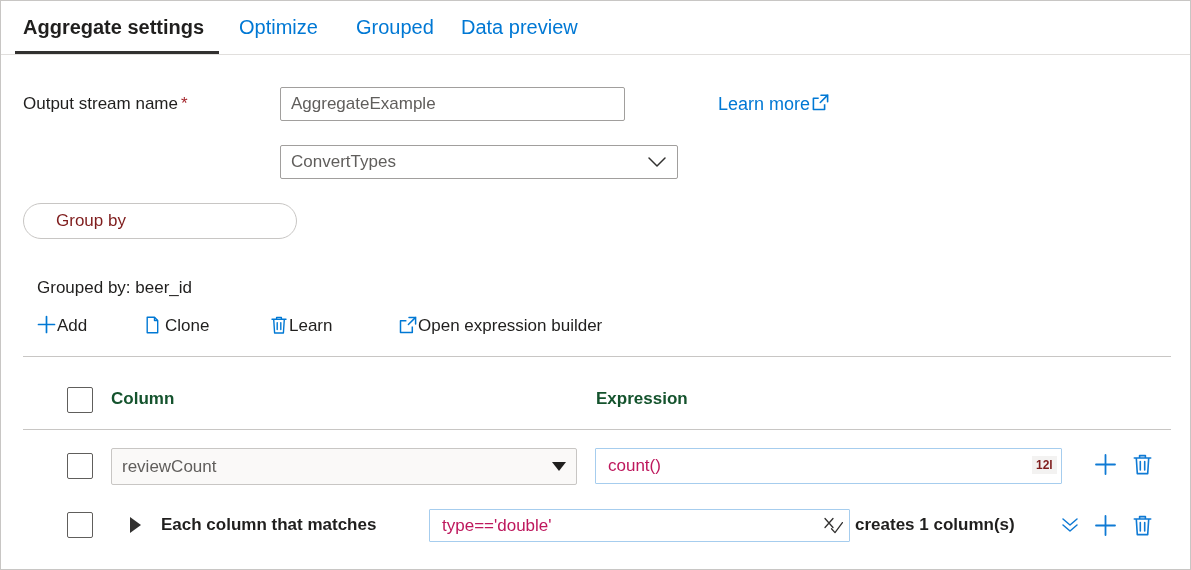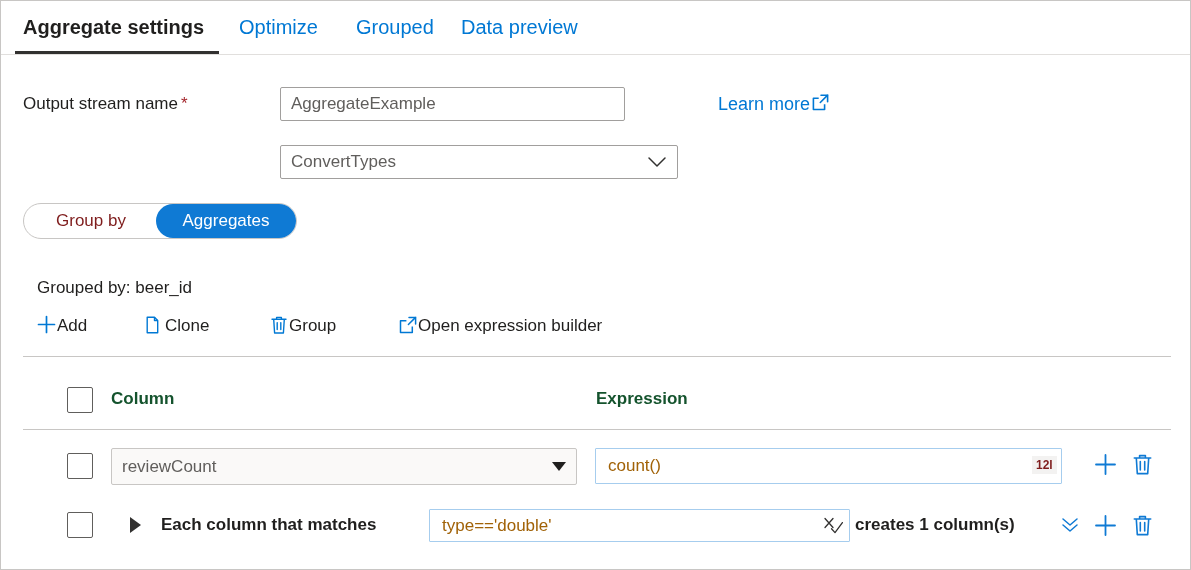--- a/index.html
+++ b/index.html
@@ -201,21 +201,21 @@
     font-size: 12px;
     line-height: 1;
   }
   .exprbox {
     position: absolute;
     box-sizing: border-box;
     border: 1px solid #a6cdee;
     border-radius: 1px;
     background: #ffffff;
     font-size: 17px;
-    color: #a16207;
+    color: #be185d;
     padding: 0 12px;
     line-height: 34px;
     white-space: nowrap;
     overflow: hidden;
   }
   .typetag {
     position: absolute;
     font-size: 12px;
     font-weight: 700;
     color: #7f1d1d;
@@ -282,21 +282,20 @@
 
   <div class="txtbox" style="left:279px; top:144px; width:398px; height:34px;">ConvertTypes</div>
   <span class="chev" style="left:646px; top:155px;">
     <svg width="20" height="13" viewBox="0 0 20 13" fill="none" stroke="#323130" stroke-width="1.5">
       <path d="M2 2 L10 10 L18 2" stroke-linecap="round" stroke-linejoin="round"></path>
     </svg>
   </span>
 
   <div class="pill">
     <div class="pill-opt inactive">Group by</div>
-    <div class="pill-opt active">Aggregates</div>
   </div>
 
   <div class="groupedby">Grouped by: beer_id</div>
 
   <div class="cmd" style="left:35px;">
     <span class="ico">
       <svg width="21" height="21" viewBox="0 0 21 21" fill="none" stroke="#0078d4" stroke-width="1.7">
         <path d="M10.5 2.5v16M2.5 10.5h16" stroke-linecap="round"></path>
       </svg>
     </span>
@@ -315,21 +314,21 @@
 
   <div class="cmd" style="left:267px;">
     <span class="ico">
       <svg width="18" height="20" viewBox="0 0 18 20" fill="none" stroke="#0078d4" stroke-width="1.4">
         <path d="M2 4.3h14" stroke-linecap="round"></path>
         <path d="M6.6 4.3V2.4h4.8v1.9" stroke-linejoin="round"></path>
         <path d="M3.7 4.3 L4.6 18h8.8l0.9-13.7" stroke-linejoin="round"></path>
         <path d="M7.2 7.6v7M10.8 7.6v7" stroke-linecap="round"></path>
       </svg>
     </span>
-    <span class="lbl">Group</span>
+    <span class="lbl">Learn</span>
   </div>
 
   <div class="cmd" style="left:396px;">
     <span class="ico">
       <svg width="20" height="20" viewBox="0 0 20 20" fill="none" stroke="#0078d4" stroke-width="1.5">
         <path d="M11 2.4h6.6v6.6" stroke-linecap="round"></path>
         <path d="M17.3 2.6 L10.4 9.5" stroke-linecap="round"></path>
         <path d="M14.3 11.6v5.9H2.5V5.7h5.9" stroke-linejoin="round"></path>
       </svg>
     </span>

